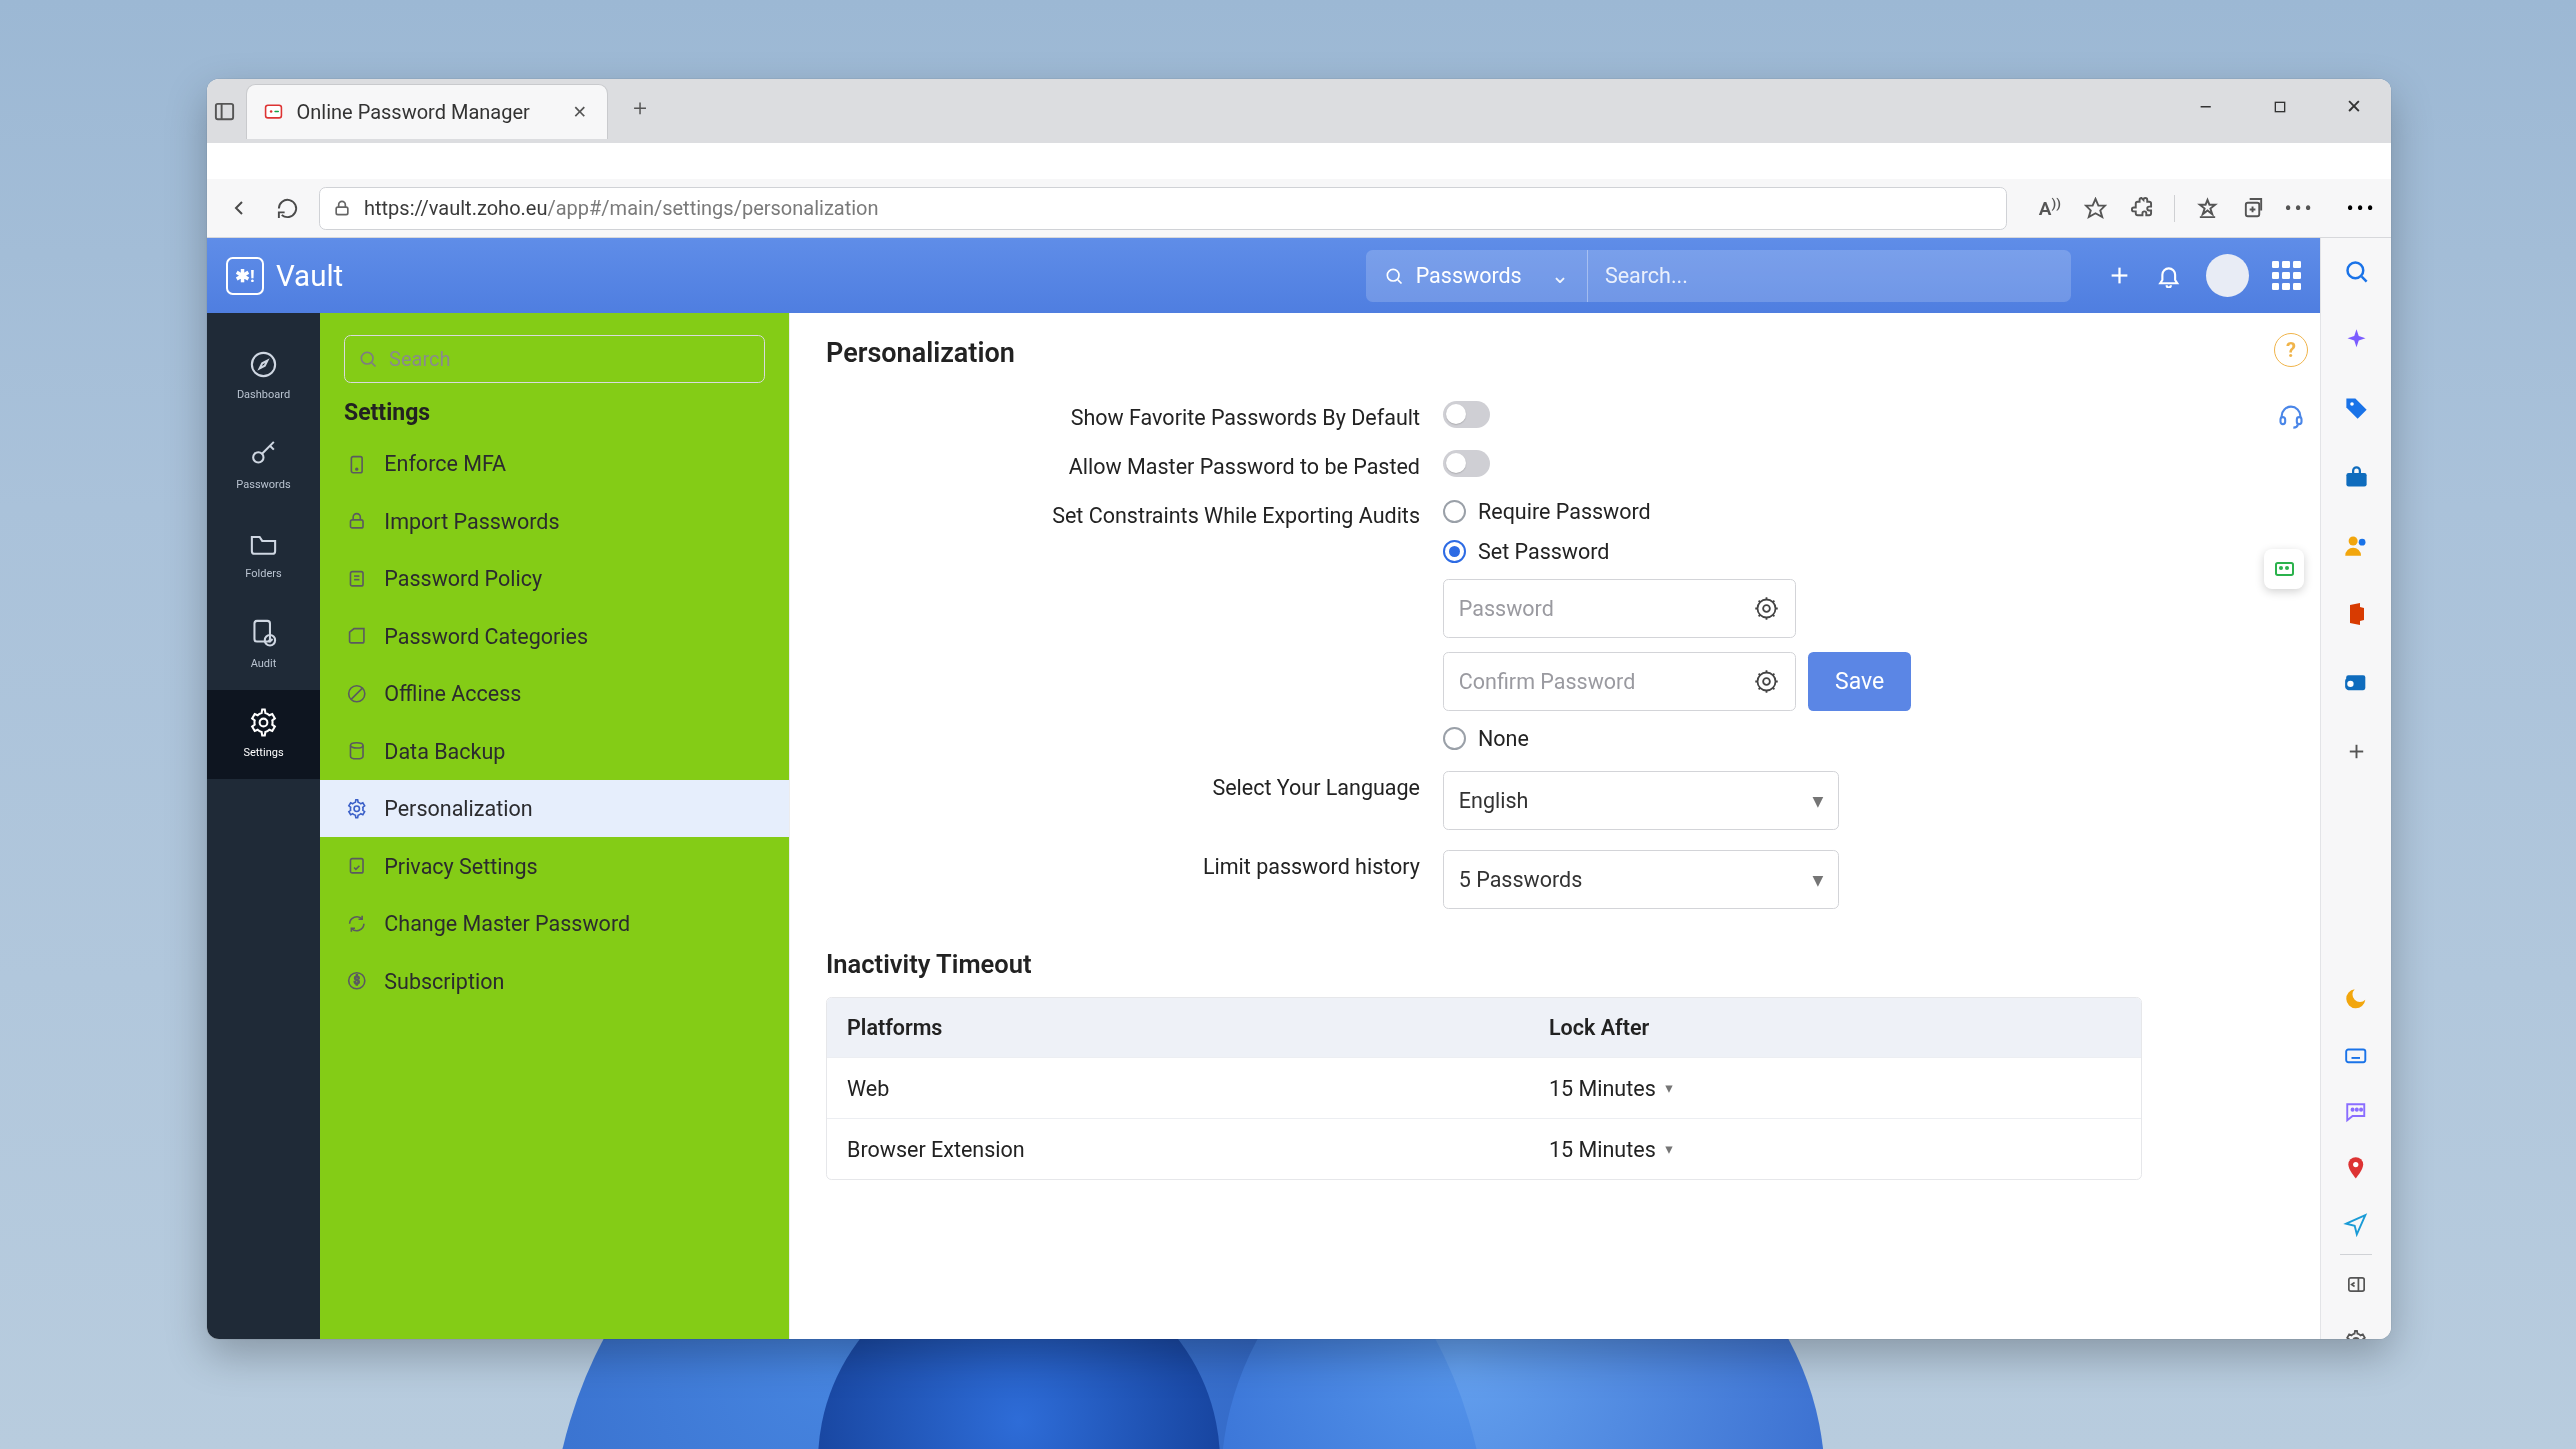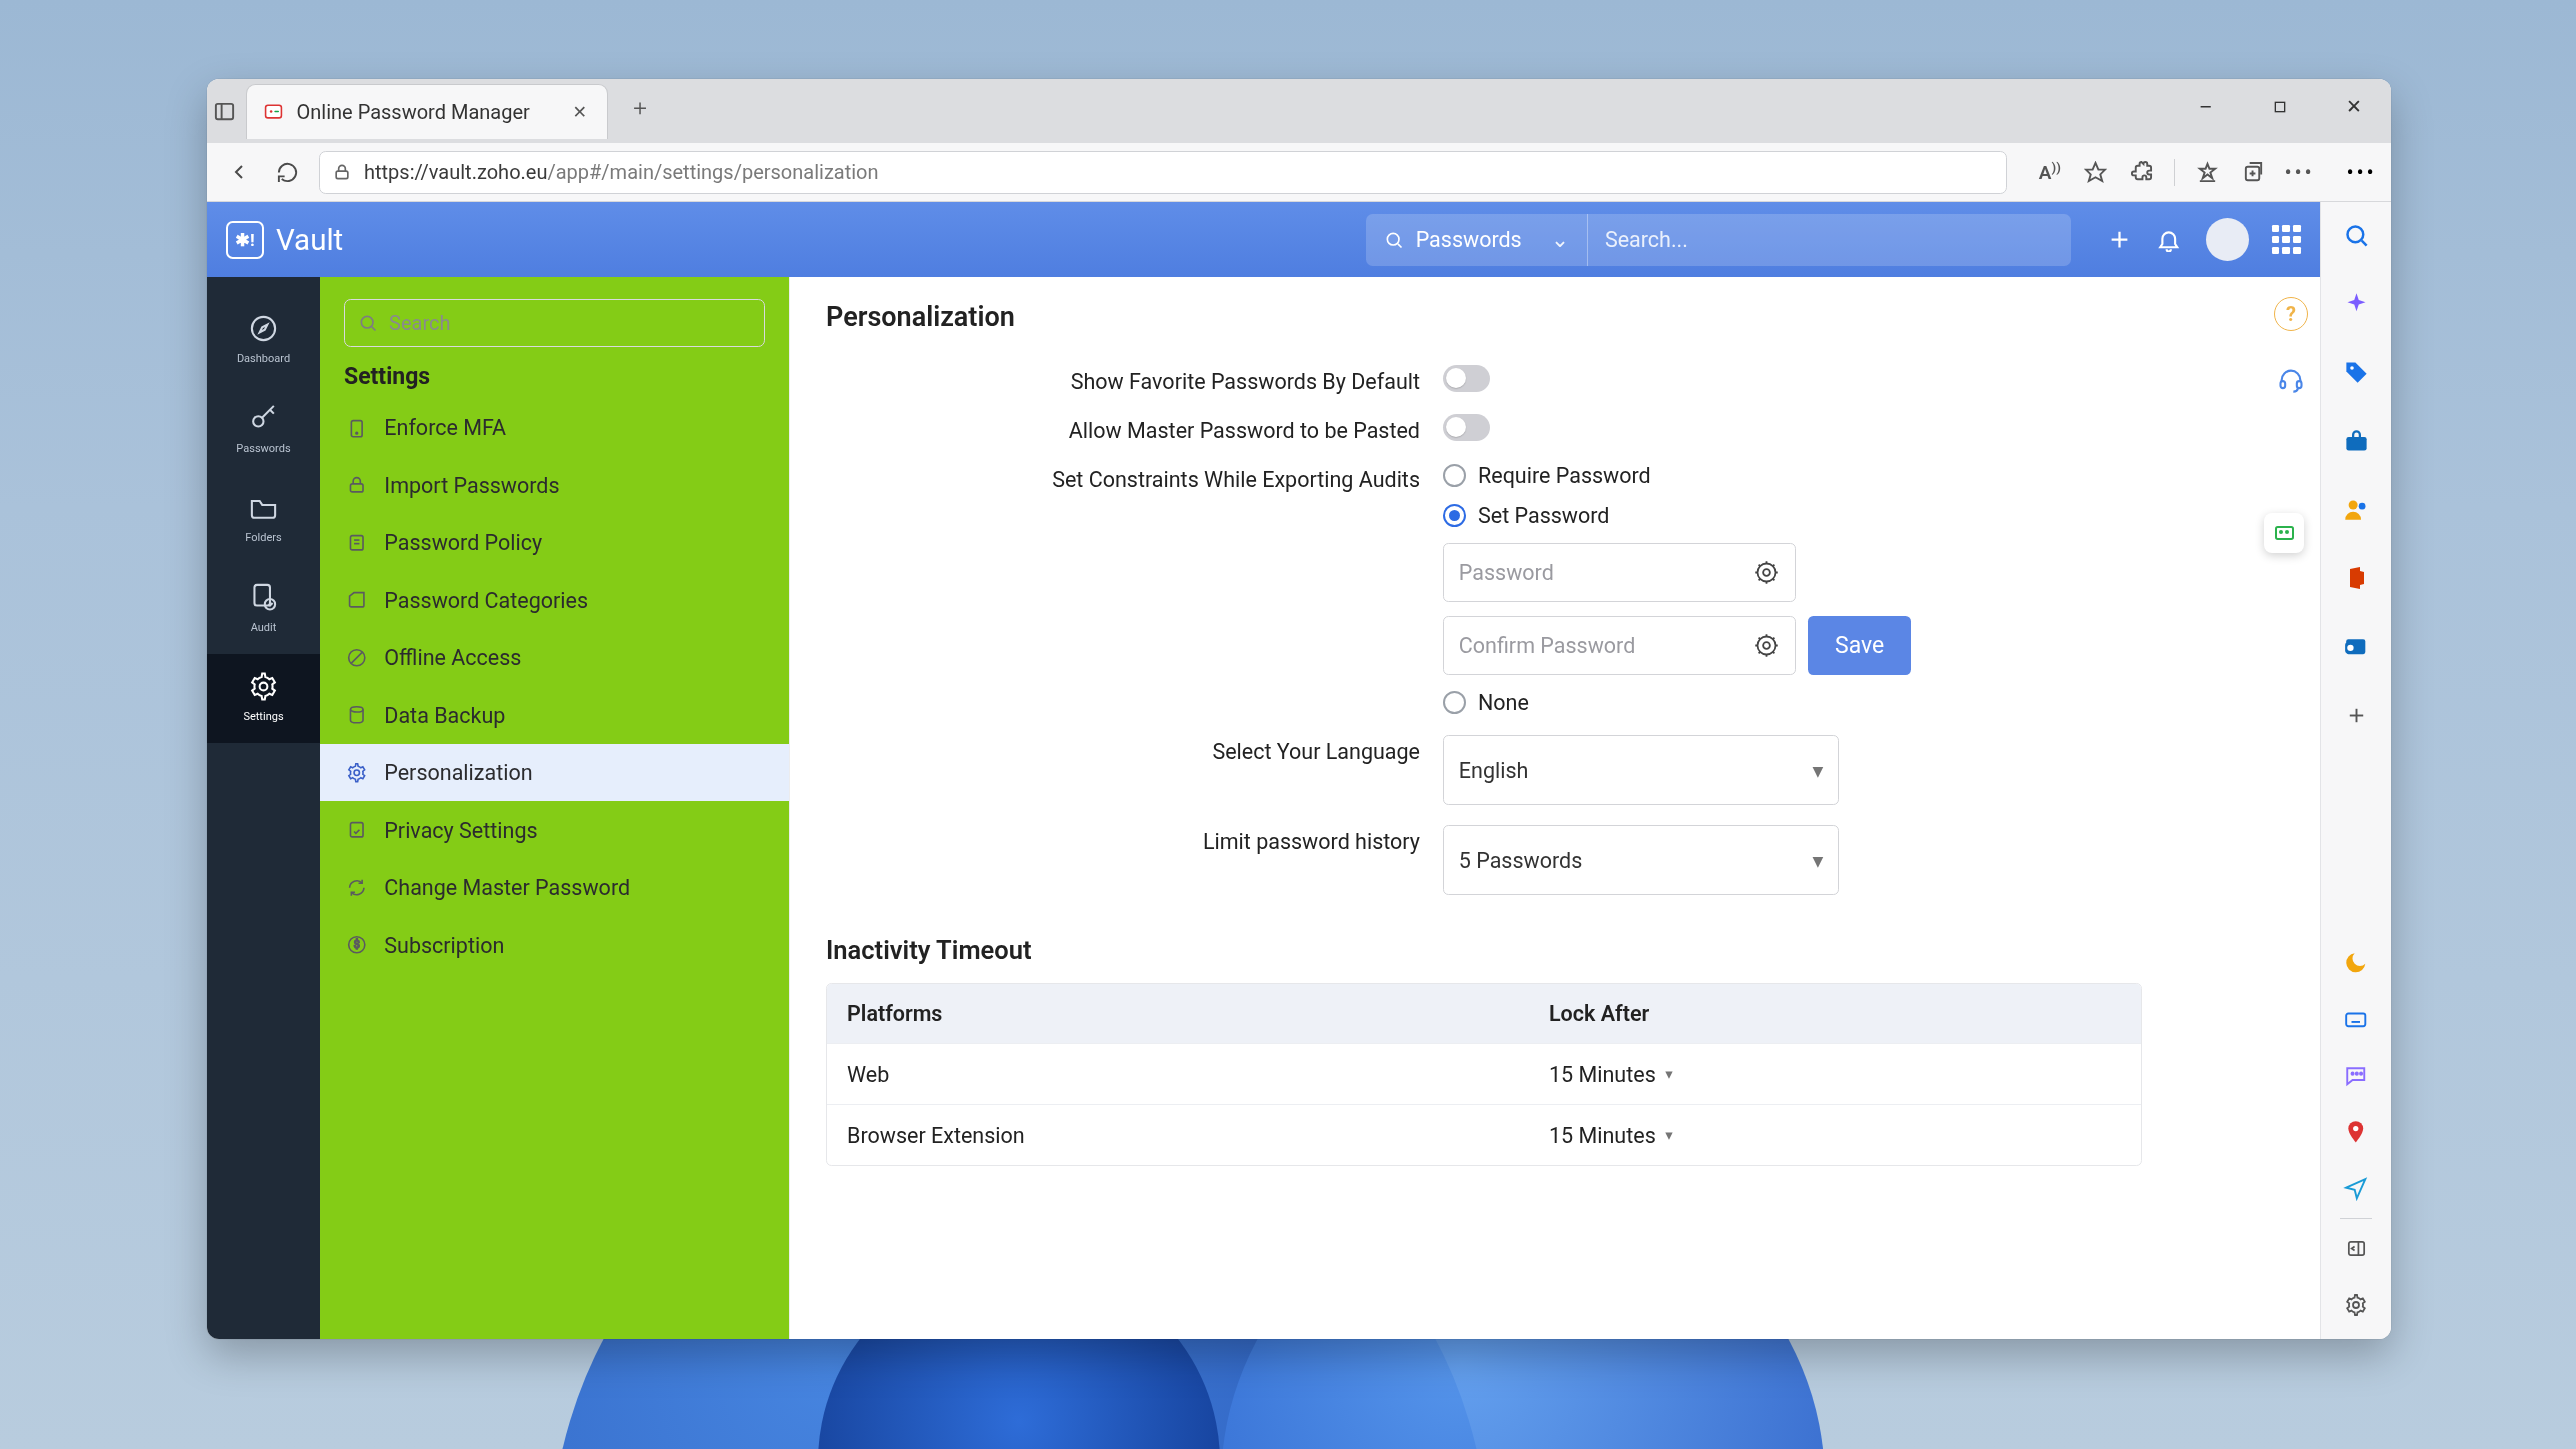--- a/index.html
+++ b/index.html
@@ -43,21 +43,21 @@
 }
 .tab .favicon { width: 21.5px; height: 21.5px; display:flex; align-items:center; justify-content:center; }
 .tab .favicon svg { width: 19px; height: 19px; }
 .tab-close { margin-left: auto; color:#555; font-size: 17.4px; padding: 4px; }
 .newtab-btn { width: 40px; height: 40px; display:flex;align-items:center;justify-content:center; color:#555; margin-left: 8px; margin-bottom: 8px; font-size: 23px;}
 .win-controls { position: absolute; right: 0; top: 0; height: 55px; display: flex; }
 .win-controls div { width: 74px; display:flex; align-items:center; justify-content:center; color:#333; font-size: 19px;}
 
 .addrbar {
   height: 59px; background: #f7f7f8; border-bottom: 0.7px solid #d7d8db;
-  display: flex; align-items: center; padding: 0 16px; gap: 16px;
+  display: flex; align-items: center; padding: 0 16px; gap: 16px; margin-top: 36px;
 }
 .addrbar .navbtn { width:32px; height:32px; display:flex;align-items:center;justify-content:center; color:#4b4b4b; }
 .addr-input {
   flex: 1; height: 43px; background: #fff; border: 0.7px solid #d0d2d6; border-radius: 6.7px;
   display: flex; align-items: center; padding: 0 12px; gap: 12px; color:#555;
 }
 .addr-input .lock { color:#666; }
 .addr-input .url { font-size: 20px; color: #3a3a3a; }
 .addr-input .url .muted { color: #7a7a7a; }
 .addr-right { display:flex; align-items:center; gap: 19px; margin-left: 13.4px; color:#555; }
@@ -153,21 +153,21 @@
 .radio.checked { border-color:#2d6be4; }
 .radio.checked::after { content:""; position:absolute; inset:4px; background:#2d6be4; border-radius:50%; }
 
 .pw-row { display:flex; align-items:center; gap:12px; }
 .tinput { width:353px; height:59px; border:0.7px solid #d3d4d8; border-radius:5.4px; display:flex; align-items:center; padding:0 14.8px; font-size:21.5px; color:#333; position:relative;}
 .tinput input { border:none; outline:none; font-size:21.5px; flex:1; background:transparent;}
 .tinput input::placeholder { color:#9a9aa0; }
 .tinput .eye { color:#444; margin-left:auto; }
 .btn-save { height:59px; padding:12px 27px; background:#5b86e5; color:#fff; border:none; border-radius:5.4px; font-size:23px; }
 
-.select { width:396px; height:70px; border:0.7px solid #d3d4d8; border-radius:5.4px; display:flex; align-items:center; padding:0 14.8px; font-size:21.5px; color:#333;}
+.select { width:396px; height:59px; border:0.7px solid #d3d4d8; border-radius:5.4px; display:flex; align-items:center; padding:0 14.8px; font-size:21.5px; color:#333;}
 .select .caret { margin-left:auto; color:#757575; }
 
 h2.section { font-size:25.5px; font-weight:600; margin: 40px 0 17.4px; }
 .ttable { border:0.7px solid #e6e7ea; border-radius:5.4px; overflow:hidden; width: 1316px; }
 .ttable .thead, .ttable .trow { display:flex; }
 .ttable .thead { background:#eef1f7; font-weight:600; font-size:21.5px; color:#222;}
 .ttable .cell { padding: 17.4px 20px; font-size:21.5px; }
 .ttable .c1 { width: 702px; }
 .ttable .c2 { flex:1; display:flex; align-items:center; gap:9.4px;}
 .ttable .trow { border-top:0.7px solid #eceef2; }

